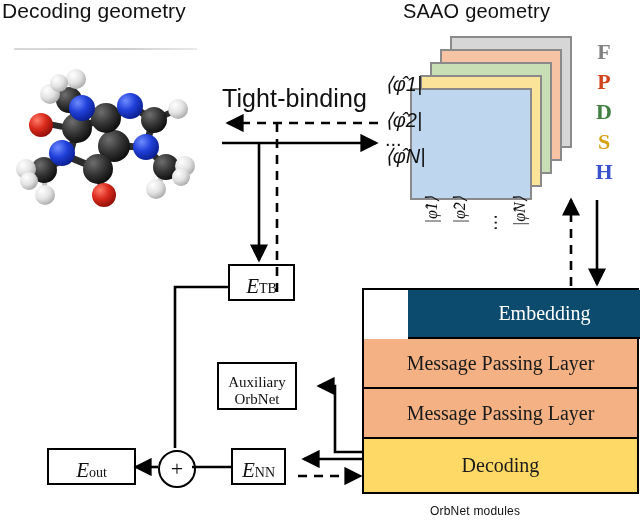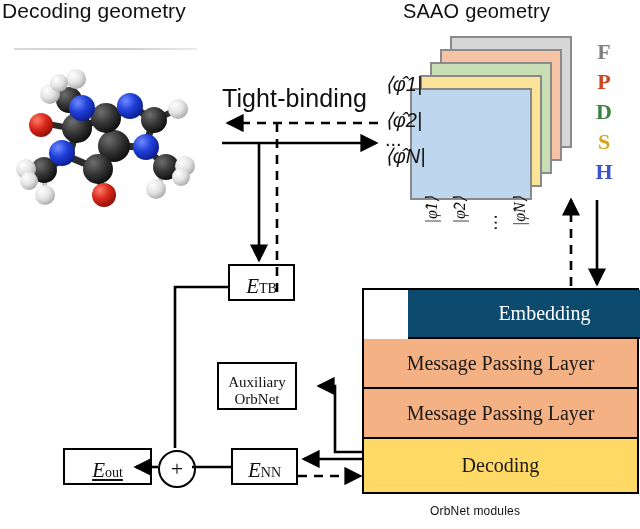--- a/index.html
+++ b/index.html
@@ -20,22 +20,22 @@
       background:linear-gradient(to right,#d8d8d8,#cfcfcf 60%,#eaeaea);}
   #molecule-svg{position:absolute;left:0;top:4px;}
 
   
   .box{position:absolute;border:2.2px solid #000;background:#fff;box-sizing:border-box;
        display:flex;align-items:flex-end;justify-content:center;text-align:center;}
   .box .t{font-family:"Liberation Serif",serif;font-size:21px;line-height:1.12;}
   .sub{font-size:14px;}
 
   #box-etb{left:228px;top:264px;width:67px;height:37px;}
-  #box-eout{left:63px;top:448px;width:89px;height:37px;text-decoration:underline;}
-  #box-enn{left:231px;top:448px;width:67px;height:37px;}
+  #box-eout{left:47px;top:448px;width:89px;height:37px;}
+  #box-enn{left:231px;top:448px;width:55px;height:37px;}
   #box-aux{left:217px;top:362px;width:80px;height:48px;}
   #box-aux .t{font-size:15px;}
 
   
   #plus-node{position:absolute;left:158px;top:450px;width:34px;height:34px;
      border:2.2px solid #000;border-radius:50%;background:#fff;
      display:flex;align-items:center;justify-content:center;
      font-family:"Liberation Serif",serif;font-size:22px;line-height:1;}
 
   

